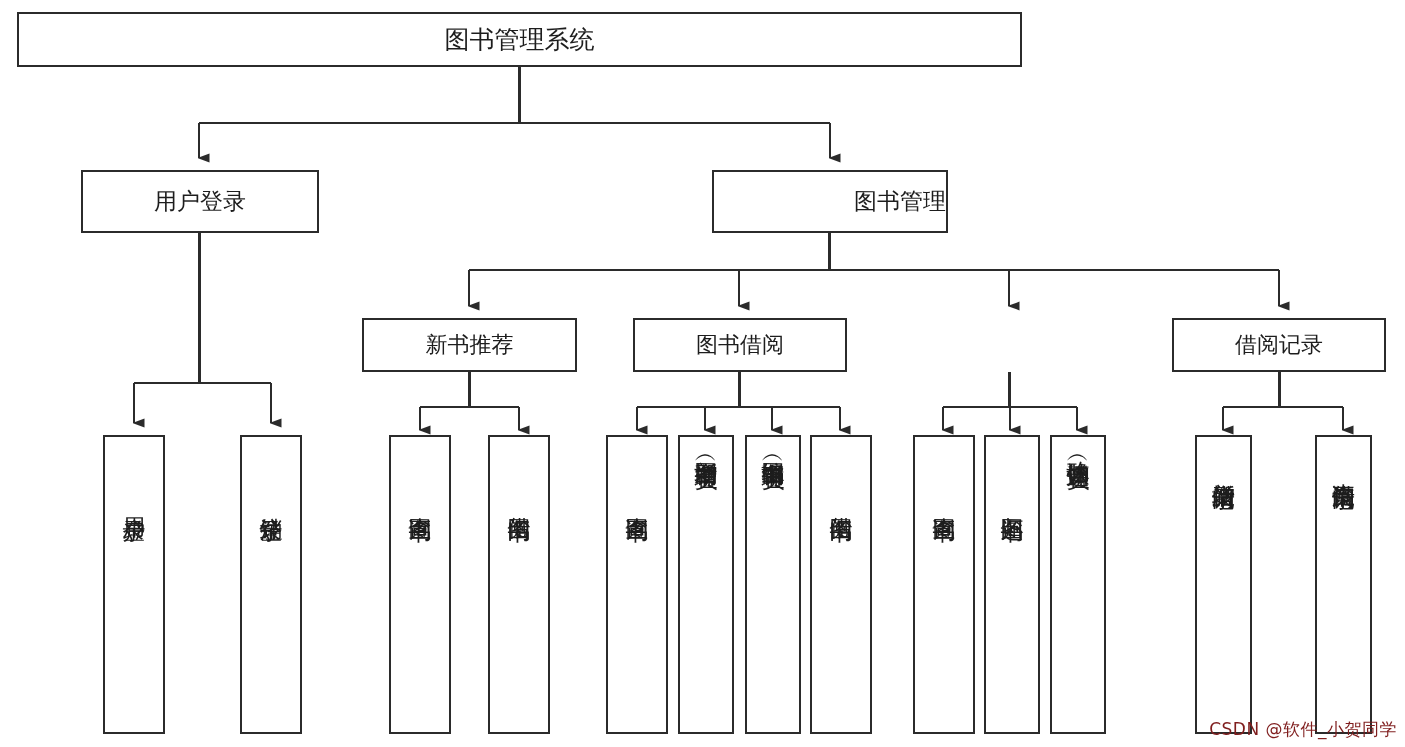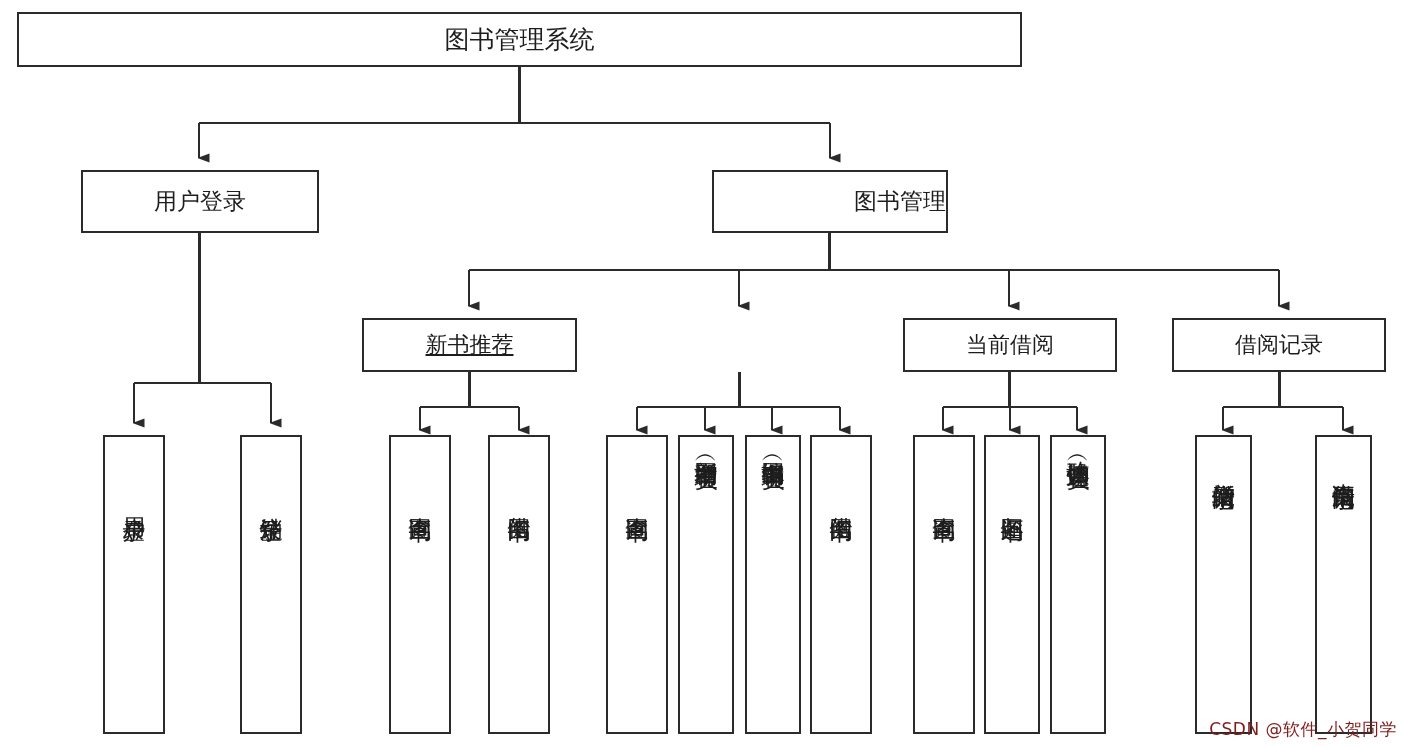--- a/index.html
+++ b/index.html
@@ -131,25 +131,25 @@
     <span>图书管理系统</span>
   </div>
 
   <div class="node level2" style="left:81px; top:170px; width:238px; height:63px;">
     <span>用户登录</span>
   </div>
   <div class="node level2" style="left:712px; top:170px; width:236px; height:63px;justify-content:flex-end;">
     <span>图书管理</span>
   </div>
 
-  <div class="node level3" style="left:362px; top:318px; width:215px; height:54px;text-decoration:underline;">
+  <div class="node level3" style="left:362px; top:318px; width:215px; height:54px;">
     <span>新书推荐</span>
   </div>
-  <div class="node level3" style="left:903px; top:318px; width:214px; height:54px;">
-    <span>当前借阅</span>
+  <div class="node level3" style="left:633px; top:318px; width:214px; height:54px;">
+    <span>图书借阅</span>
   </div>
   <div class="node level3" style="left:1172px; top:318px; width:214px; height:54px;">
     <span>借阅记录</span>
   </div>
 
   <div class="node leaf" style="left:103px; top:435px; width:62px; height:299px; padding-top:62px;">
     <span class="vtext">用户登录</span>
   </div>
   <div class="node leaf" style="left:240px; top:435px; width:62px; height:299px; padding-top:62px;">
     <span class="vtext">注销登录</span>

